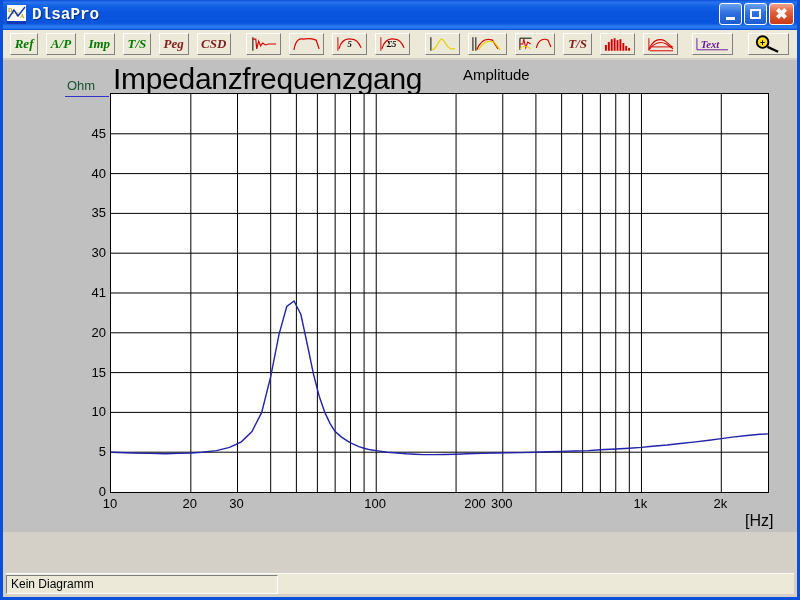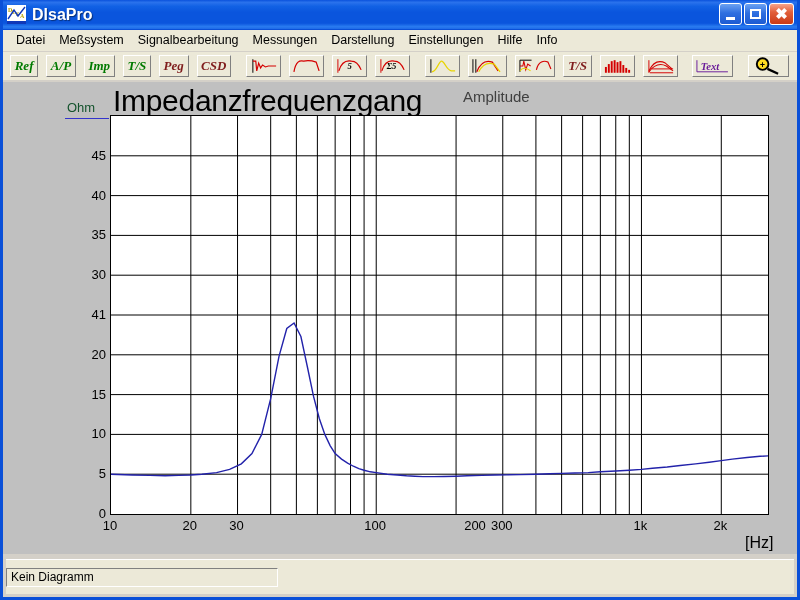--- a/index.html
+++ b/index.html
@@ -45,20 +45,21 @@
     box-sizing: border-box;
     overflow: hidden;
   }
   .app-logo svg { display:block; }
   .title-text {
     color: #ffffff;
     font-size: 16px;
     font-weight: bold;
     text-shadow: 1px 1px 1px rgba(0,0,0,0.45);
     letter-spacing: 0px;
+    font-family: Liberation Mono, monospace;
   }
   .win-buttons {
     position: absolute;
     right: 3px; top: 3px;
     display: flex;
     gap: 2px;
   }
   .win-btn {
     width: 23px; height: 22px;
     border: 1px solid #ffffff;
@@ -154,21 +155,21 @@
     left: 110px; top: 2px;
     font-size: 30px;
     color: #000;
     font-family: "Liberation Sans", sans-serif;
     letter-spacing: -0.3px;
   }
   .chart-legend {
     position: absolute;
     left: 460px; top: 6px;
     font-size: 15px;
-    color: #404040;
+    color: #000000;
   }
   .y-unit {
     position: absolute;
     left: 64px; top: 18px;
     font-size: 13px;
     color: #14532d;
   }
   .y-unit-rule {
     position: absolute;
     left: 62px; top: 36px;
@@ -215,21 +216,21 @@
     position: absolute;
     left: 742px; top: 452px;
     font-size: 16px;
     color: #000;
   }
   
   .statusbar {
     position: absolute;
     left: 3px; bottom: 3px;
     right: 3px;
-    height: 35px;
+    height: 21px;
     background: #ece9d8;
     border-top: 1px solid #ffffff;
     display: flex;
     align-items: center;
     box-sizing: border-box;
   }
   .status-pane {
     height: 19px;
     width: 272px;
     border: 1px solid;
@@ -269,30 +270,20 @@
       </div>
       <div class="win-btn">
         <span class="max-glyph"></span>
       </div>
       <div class="win-btn close">
         <span class="close-glyph">✖</span>
       </div>
     </div>
   </div>
 
-  <div class="menubar">
-    <div class="menu-item">Datei</div>
-    <div class="menu-item">Meßsystem</div>
-    <div class="menu-item">Signalbearbeitung</div>
-    <div class="menu-item">Messungen</div>
-    <div class="menu-item">Darstellung</div>
-    <div class="menu-item">Einstellungen</div>
-    <div class="menu-item">Hilfe</div>
-    <div class="menu-item">Info</div>
-  </div>
 
   <div class="toolbar">
     <div class="tb-btn raised green">Ref</div>
     <div class="tb-btn raised green">A/P</div>
     <div class="tb-btn raised green">Imp</div>
     <div class="tb-btn raised green">T/S</div>
     <div class="tb-btn raised red">Peg</div>
     <div class="tb-btn raised red">CSD</div>
 
     <div class="tb-sep"></div>

